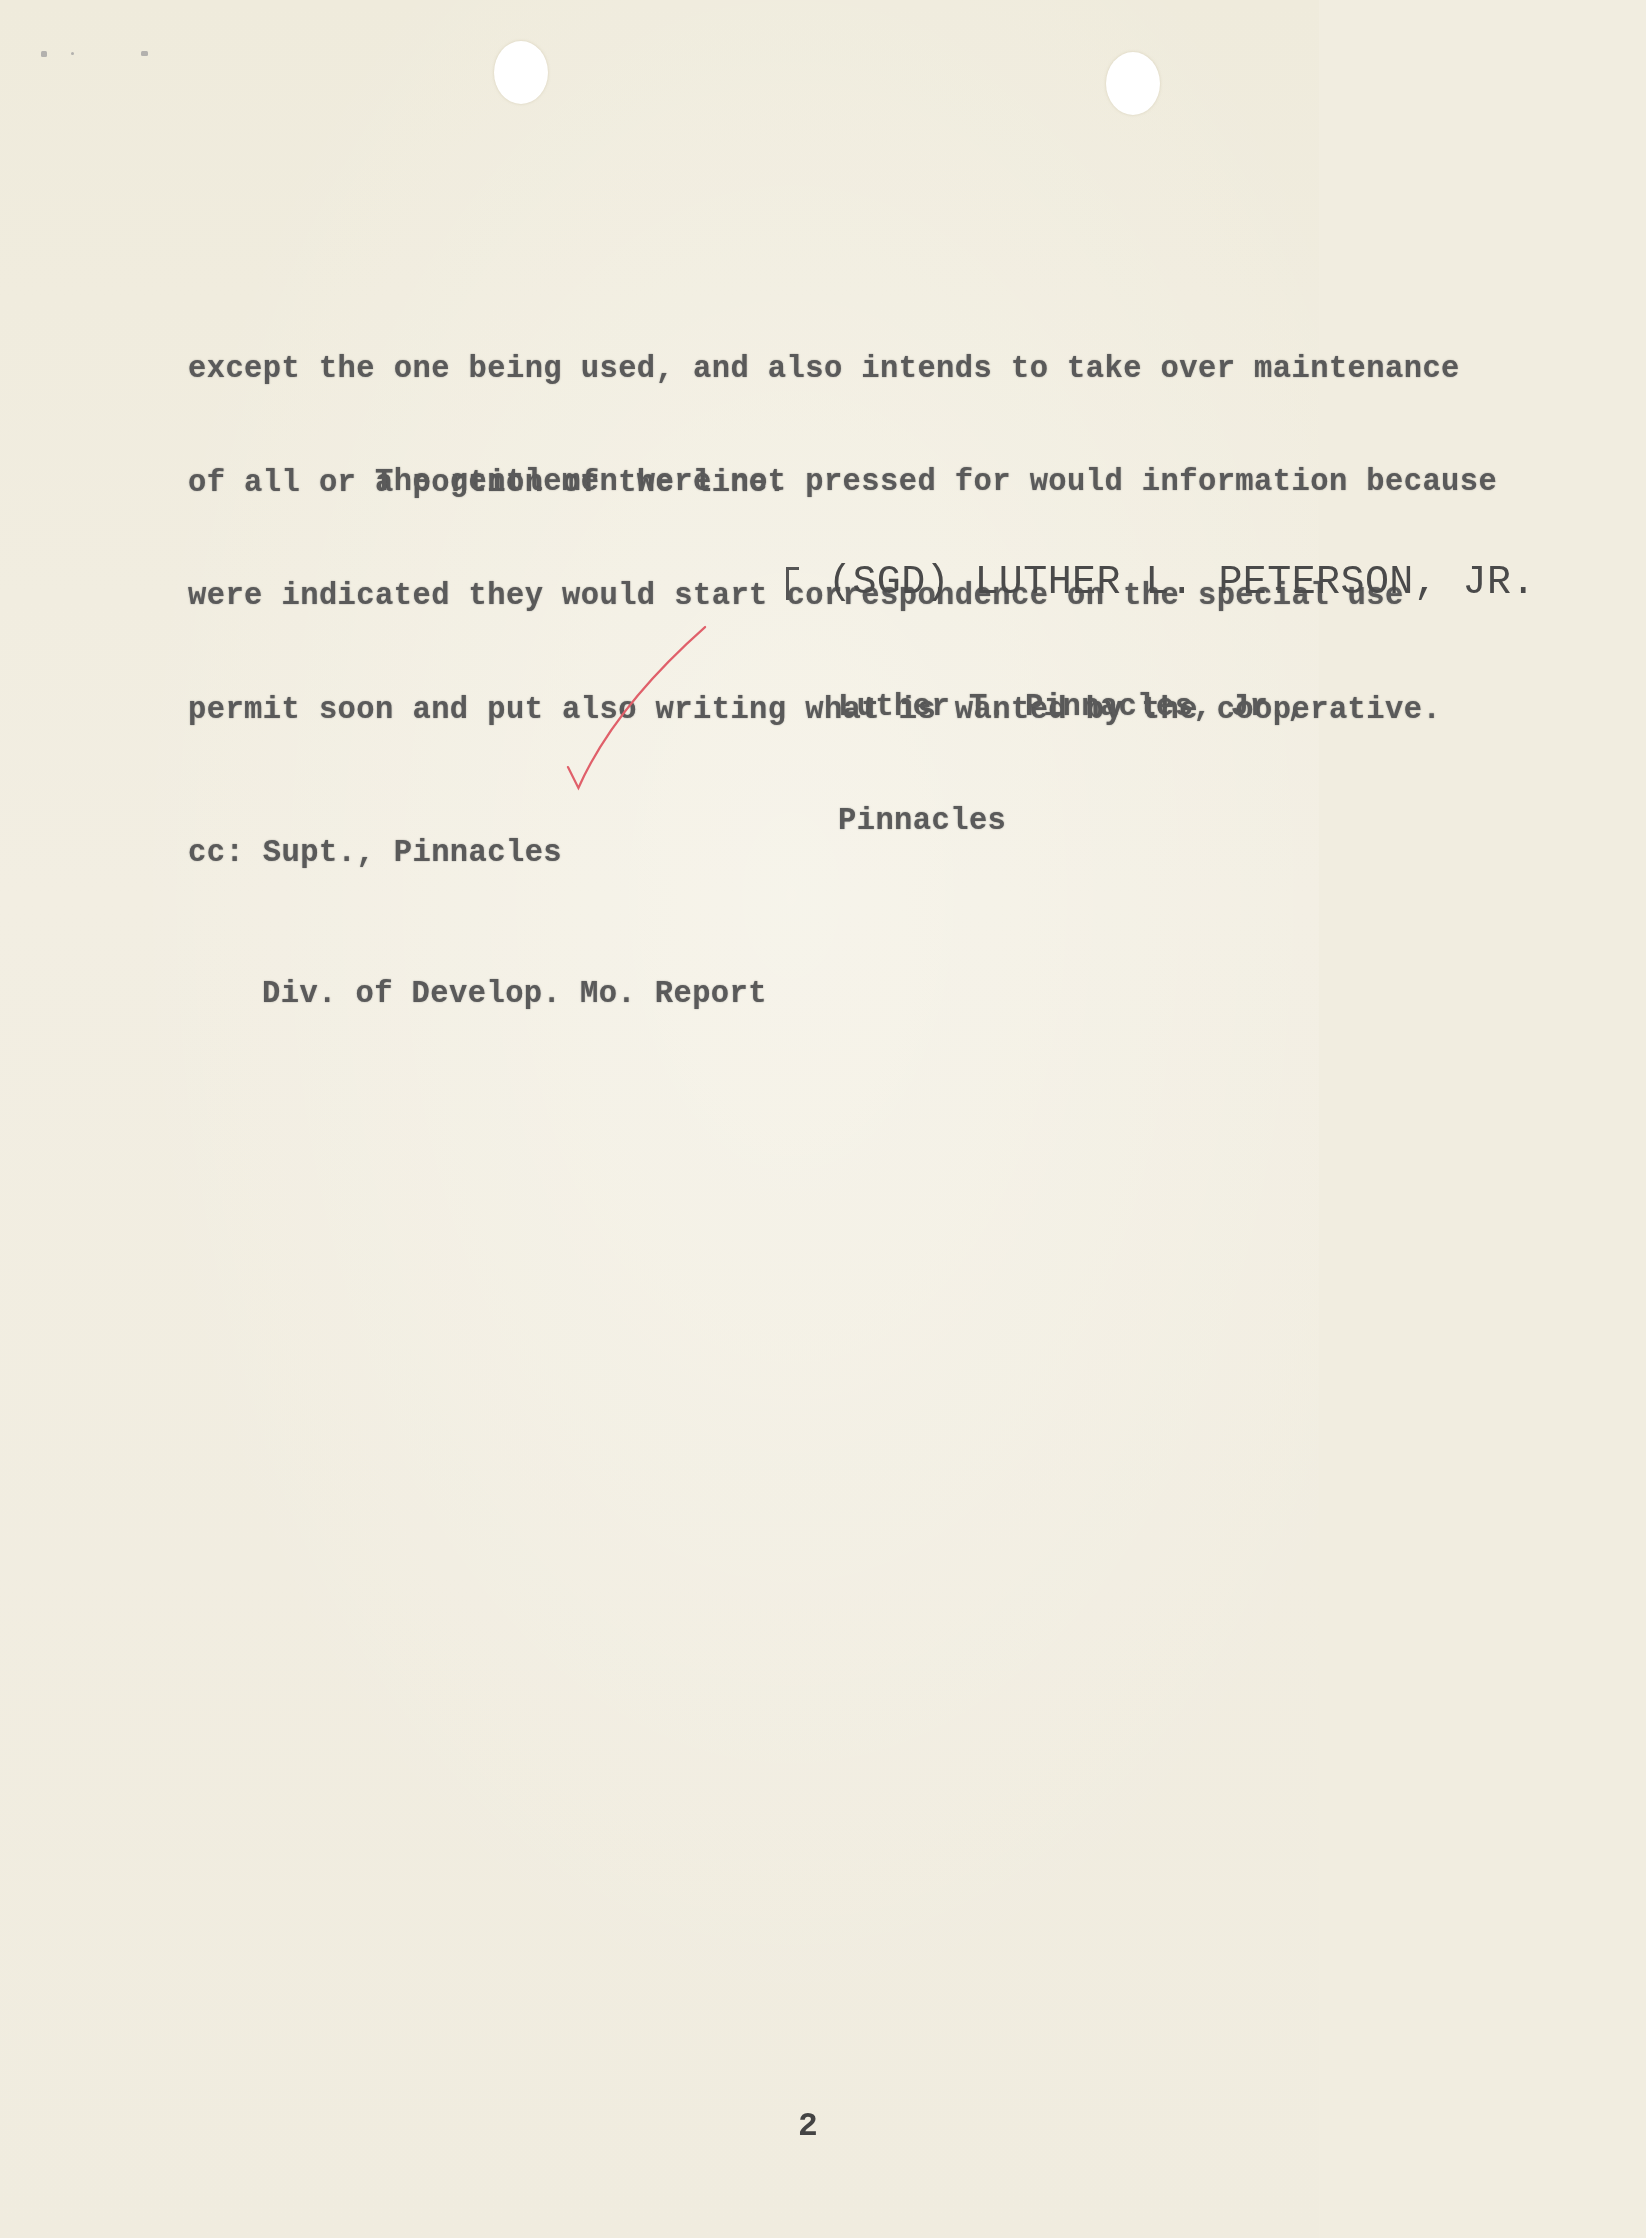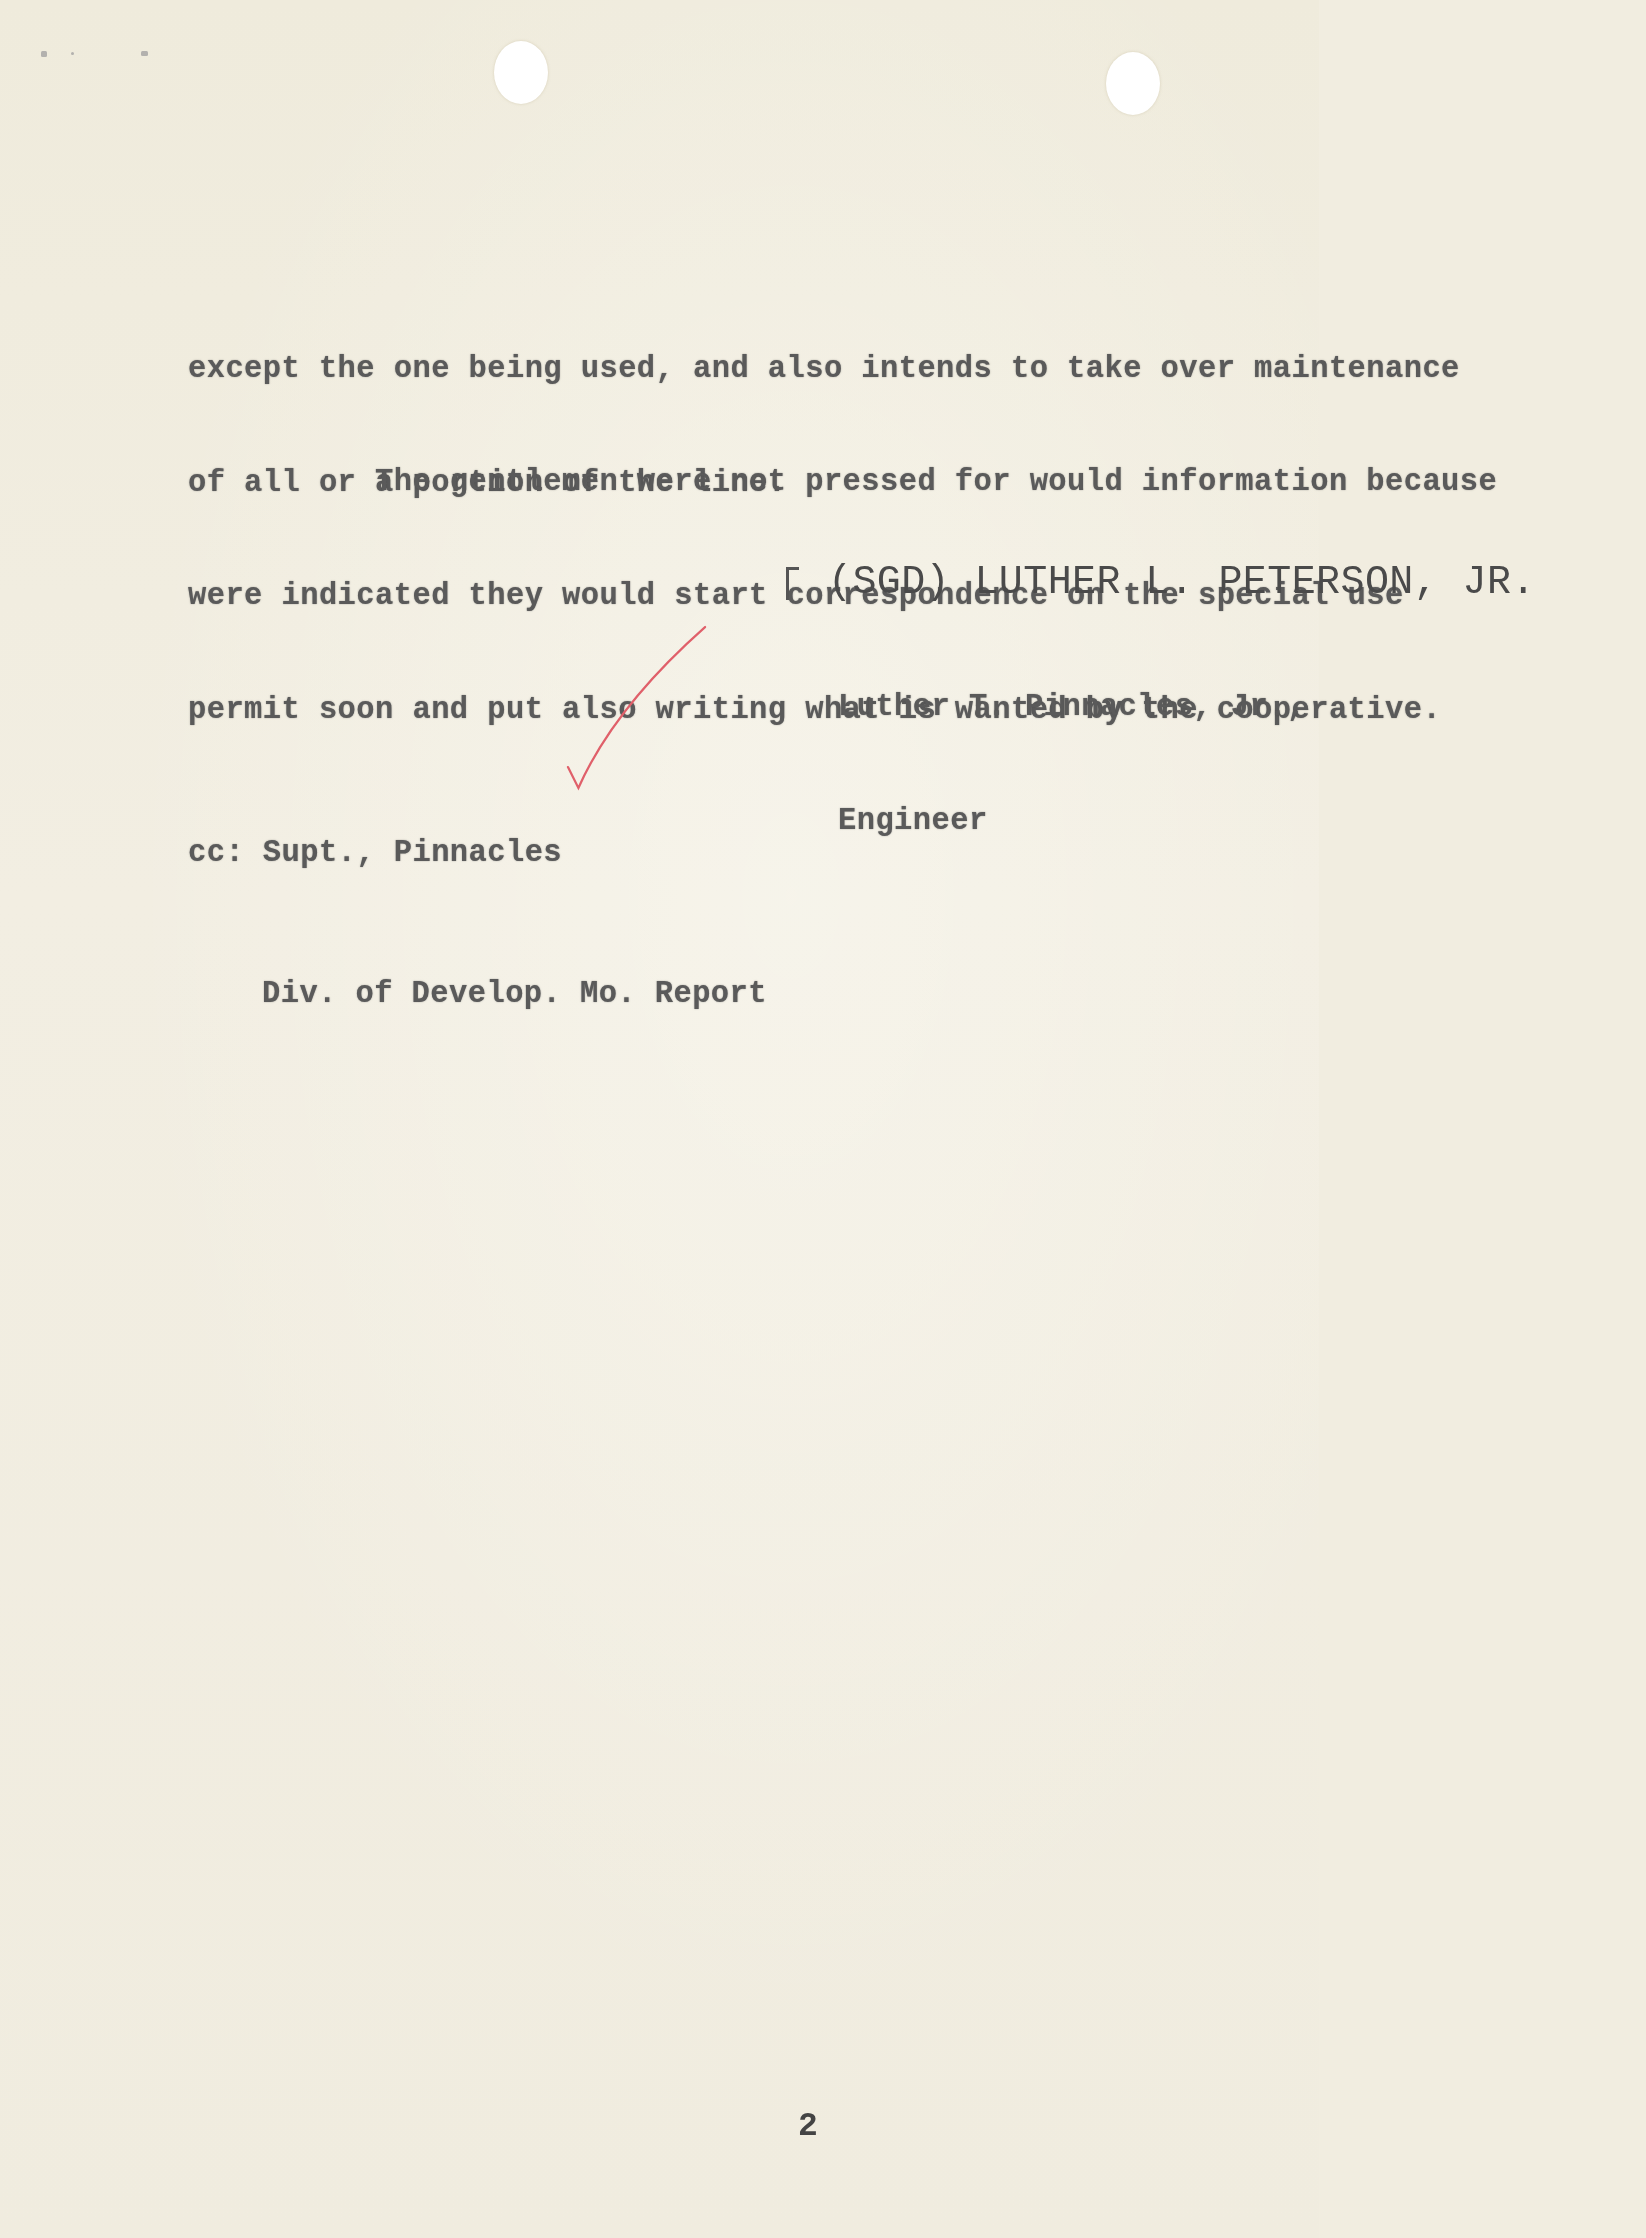--- a/index.html
+++ b/index.html
@@ -75,21 +75,21 @@
     <div>          The gentlemen were not pressed for would information because</div>
     <div>were indicated they would start correspondence on the special use</div>
     <div>permit soon and put also writing what is wanted by the cooperative.</div>
   </div>
 
   <div class="bracket"></div>
   <div class="stamp" style="left:828px;top:560px;">(SGD) LUTHER L. PETERSON, JR.</div>
 
   <div class="typed" style="left:838px;top:612px;">
     <div>Luther T. Pinnacles, Jr.,</div>
-    <div>Engineer</div>
+    <div>Pinnacles</div>
   </div>
 
   <svg class="check-mark" viewBox="0 0 200 240">
     <path d="M8 200 L22 228 Q70 120 192 12" fill="none" stroke="#e0606a" stroke-width="3" stroke-linecap="round"></path>
   </svg>
 
   <div class="typed" style="left:188px;top:758px;">
     <div><span>cc:</span> <span>Supt., Pinnacles</span></div>
     <div style="padding-left:74px;margin-top:27px;"><span>Div. of Develop. Mo. Report</span></div>
   </div>

